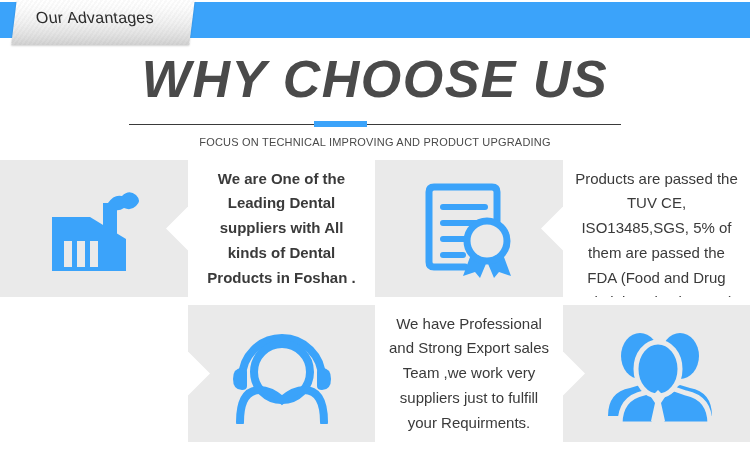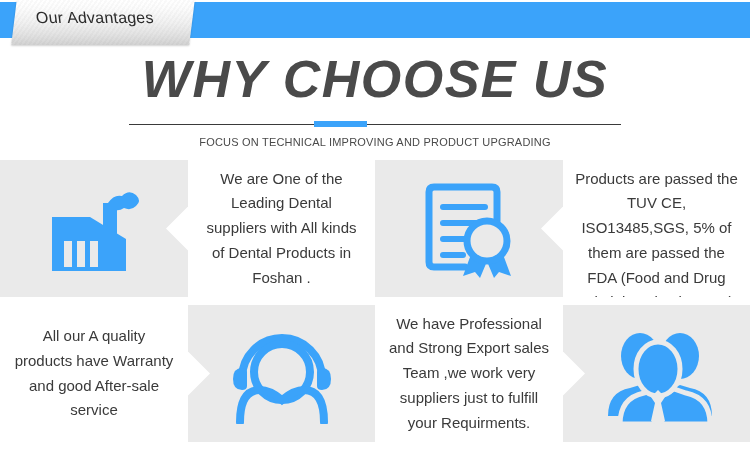--- a/index.html
+++ b/index.html
@@ -142,21 +142,21 @@
     position: absolute;
     top: 0;
     height: 137px;
     overflow: hidden;
   }
   .panel-icon { background: #eaeaea; }
   .panel-text { background: #ffffff; }
 
   
   .c-a { left: 0px;   width: 188px; }
-  .c-b { left: 188px; width: 187px; }
+  .c-b { left: 188px; width: 187px; font-weight: bold; }
   
   .c-c { left: 375px; width: 188px; }
   .c-d { left: 563px; width: 187px; }
 
   .icon-holder {
     position: absolute;
     left: 0; top: 0; right: 0; bottom: 0;
     display: flex;
     align-items: center;
     justify-content: center;
@@ -267,25 +267,20 @@
 
     <div class="cell c-d panel-text">
       <div class="text-holder">
         <div class="feature-text">98% of our Dental Products are passed the  TUV CE, ISO13485,SGS, 5% of them are passed  the FDA (Food and Drug Administration in USA )</div>
       </div>
     </div>
   </div>
 
   <div class="row row-bottom">
 
-    <div class="cell c-a panel-text">
-      <div class="text-holder">
-        <div class="feature-text">All our A quality products have Warranty and good After-sale service</div>
-      </div>
-    </div>
 
     <div class="cell c-b panel-icon">
       <div class="notch notch-right"></div>
       <div class="icon-holder">
         <svg width="104" height="100" viewBox="0 0 104 100">
 
           <path d="M12 54 A40 40 0 0 1 92 54" fill="none" stroke="#3ba3fa" stroke-width="8" stroke-linecap="round"></path>
 
           <path d="M12 44 q-9 0 -9 11 q0 11 9 11 q5 0 5 -4 L17 48 q0 -4 -5 -4 z" fill="#3ba3fa"></path>
           <path d="M92 44 q9 0 9 11 q0 11 -9 11 q-5 0 -5 -4 L87 48 q0 -4 5 -4 z" fill="#3ba3fa"></path>

